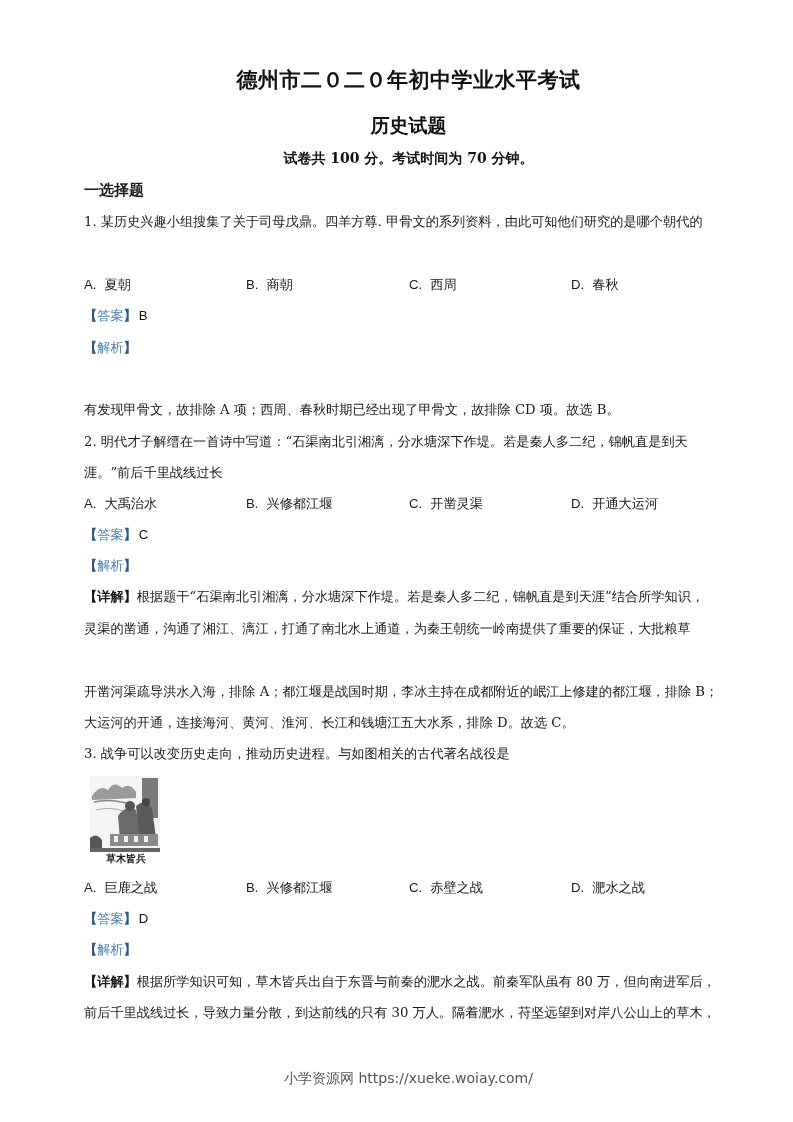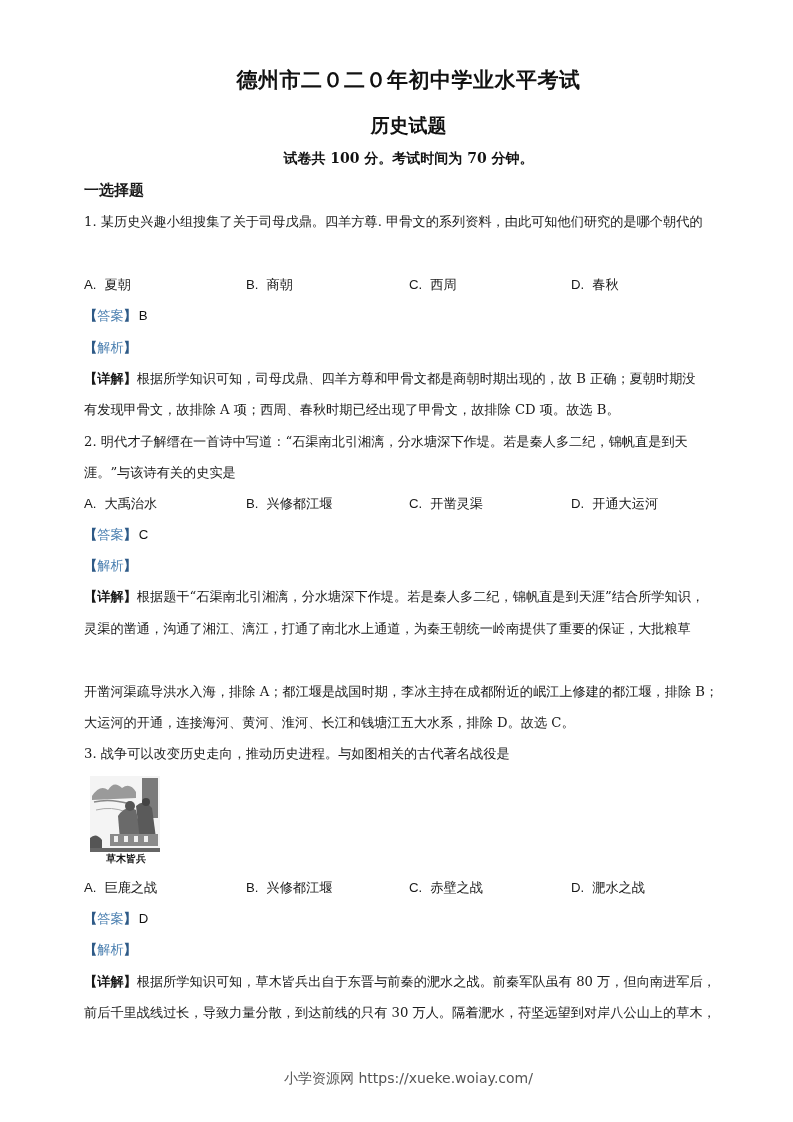--- a/index.html
+++ b/index.html
@@ -38,25 +38,24 @@
 
   <div class="line" style="top:213px">1. 某历史兴趣小组搜集了关于司母戊鼎。四羊方尊. 甲骨文的系列资料，由此可知他们研究的是哪个朝代的</div>
   <div class="opt-row" style="top:276px">
     <span class="opt" style="left:0"><span class="key">A.</span><span>夏朝</span></span>
     <span class="opt" style="left:162px"><span class="key">B.</span><span>商朝</span></span>
     <span class="opt" style="left:325px"><span class="key">C.</span><span>西周</span></span>
     <span class="opt" style="left:487px"><span class="key">D.</span><span>春秋</span></span>
   </div>
   <div class="lbl" style="top:307px"><span class="br">【</span><span class="lt">答案</span><span class="br">】</span><span class="ans">B</span></div>
   <div class="lbl" style="top:339px"><span class="br">【</span><span class="lt">解析</span><span class="br">】</span></div>
-  <div class="line" style="top:370px"><span class="bold-br">【详解】</span><span>根据所学知识可知，司母戊鼎、四羊方尊和甲骨文都是商朝时期出现的，故 B 正确；夏朝时期没</span></div>
   <div class="line" style="top:401px">有发现甲骨文，故排除 A 项；西周、春秋时期已经出现了甲骨文，故排除 CD 项。故选 B。</div>
 
   <div class="line" style="top:433px">2. 明代才子解缙在一首诗中写道：“石渠南北引湘漓，分水塘深下作堤。若是秦人多二纪，锦帆直是到天</div>
-  <div class="line" style="top:464px">涯。”与该诗有关的史实是</div>
+  <div class="line" style="top:464px">涯。”前后千里战线过长</div>
   <div class="opt-row" style="top:495px">
     <span class="opt" style="left:0"><span class="key">A.</span><span>大禹治水</span></span>
     <span class="opt" style="left:162px"><span class="key">B.</span><span>兴修都江堰</span></span>
     <span class="opt" style="left:325px"><span class="key">C.</span><span>开凿灵渠</span></span>
     <span class="opt" style="left:487px"><span class="key">D.</span><span>开通大运河</span></span>
   </div>
   <div class="lbl" style="top:526px"><span class="br">【</span><span class="lt">答案</span><span class="br">】</span><span class="ans">C</span></div>
   <div class="lbl" style="top:557px"><span class="br">【</span><span class="lt">解析</span><span class="br">】</span></div>
   <div class="line" style="top:588px"><span class="bold-br">【详解】</span><span>根据题干“石渠南北引湘漓，分水塘深下作堤。若是秦人多二纪，锦帆直是到天涯”结合所学知识，</span></div>
   <div class="line" style="top:620px">灵渠的凿通，沟通了湘江、漓江，打通了南北水上通道，为秦王朝统一岭南提供了重要的保证，大批粮草</div>

